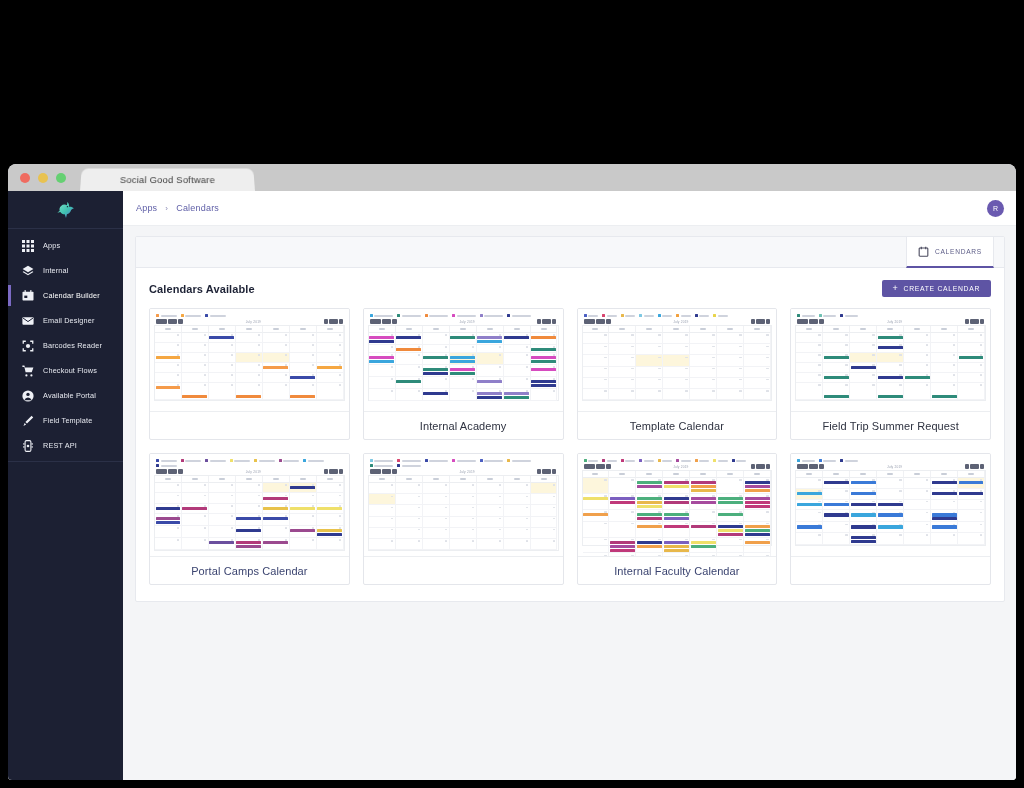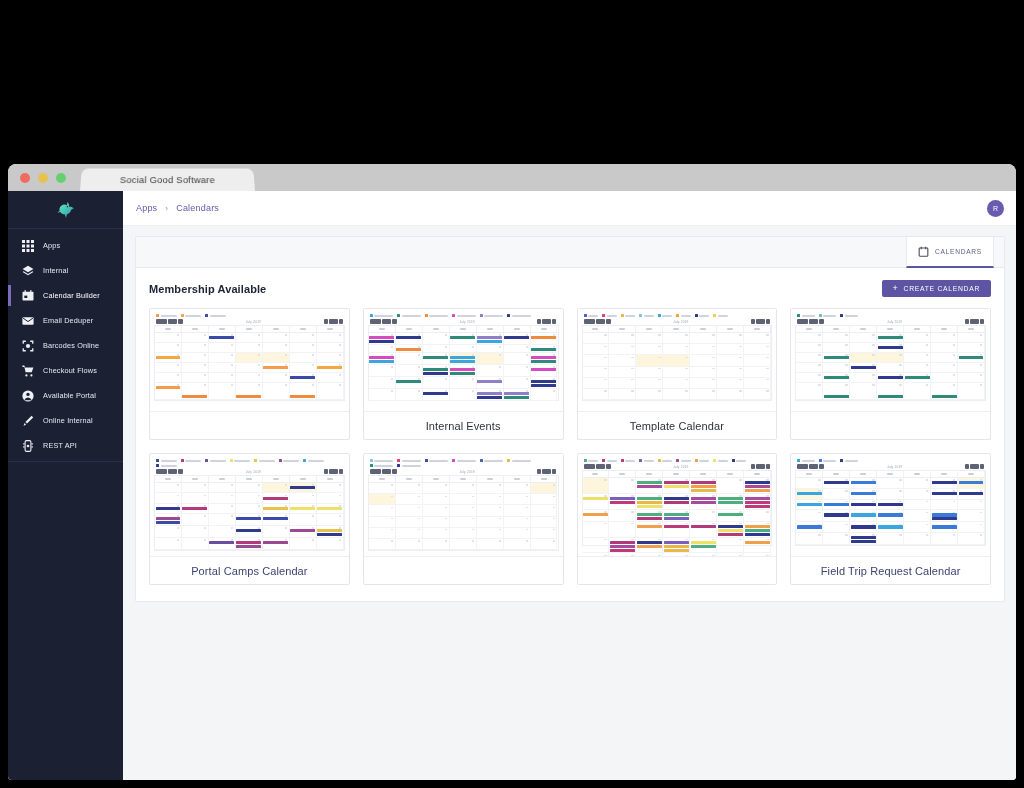--- a/index.html
+++ b/index.html
@@ -314,31 +314,31 @@
             <span class="nav-label">Calendar Builder</span>
           </div>
 
           <div class="nav-item">
             <span class="ico">
               <svg viewBox="0 0 12 12">
                   <rect x=".4" y="2.2" width="11.2" height="7.6" rx="1"></rect>
                   <path d="M1 3 6 6.6 11 3" fill="none" stroke="#1c2033" stroke-width="1"></path>
                 </svg>
             </span>
-            <span class="nav-label">Email Deduper</span>
+            <span class="nav-label">Email Designer</span>
           </div>
 
           <div class="nav-item">
             <span class="ico">
               <svg viewBox="0 0 12 12">
                   <path d="M.6.6h3.2v1.3H1.9v1.9H.6zM8.2.6h3.2v3.2h-1.3V1.9H8.2zM.6 8.2h1.3v1.9h1.9v1.3H.6zM10.1 8.2h1.3v3.2H8.2v-1.3h1.9z"></path>
                   <circle cx="6" cy="6" r="2.1"></circle>
                 </svg>
             </span>
-            <span class="nav-label">Barcodes Online</span>
+            <span class="nav-label">Barcodes Reader</span>
           </div>
 
           <div class="nav-item">
             <span class="ico">
               <svg viewBox="0 0 12 12">
                   <path d="M.4.6h2l.6 1.8h8.4l-1.7 4.8H3.6L2.4 1.9H.4z"></path>
                   <circle cx="4.4" cy="10.4" r="1.1"></circle>
                   <circle cx="9.4" cy="10.4" r="1.1"></circle>
                 </svg>
             </span>
@@ -355,21 +355,21 @@
             </span>
             <span class="nav-label">Available Portal</span>
           </div>
 
           <div class="nav-item">
             <span class="ico">
               <svg viewBox="0 0 12 12">
                   <path d="M9.6.8 11.2 2.4 5 8.6 3.4 7zM2.6 7.9l1.5 1.5-2.6 1.6z"></path>
                 </svg>
             </span>
-            <span class="nav-label">Online Internal</span>
+            <span class="nav-label">Field Template</span>
           </div>
 
           <div class="nav-item">
             <span class="ico">
               <svg viewBox="0 0 12 12">
                   <rect x="3.1" y=".6" width="5.8" height="10.8" rx="1.4" fill="none" stroke="#eef0f6" stroke-width="1.1"></rect>
                   <rect x="1" y="3.4" width="1.6" height="1.1"></rect>
                   <rect x="1" y="6.4" width="1.6" height="1.1"></rect>
                   <rect x="9.4" y="3.4" width="1.6" height="1.1"></rect>
                   <rect x="9.4" y="6.4" width="1.6" height="1.1"></rect>
@@ -407,21 +407,21 @@
                     <line x1="4.2" y1="1" x2="4.2" y2="4"></line>
                     <line x1="9.8" y1="1" x2="9.8" y2="4"></line>
                   </svg>
               </span>
               <span class="tablabel">CALENDARS</span>
             </div>
           </div>
 
           <div class="panel-body">
             <div class="panel-head">
-              <h2 class="panel-title">Membership Available</h2>
+              <h2 class="panel-title">Calendars Available</h2>
               <button class="create-btn">
                 <span class="plus">+</span>
                 <span>CREATE CALENDAR</span>
               </button>
             </div>
 
             <div class="grid row1" id="grid-row-1">
                 <div class="card">
                   <div class="thumb">
                     <div class="legend">
@@ -688,21 +688,21 @@
                         <div class="ev" style="background: rgb(143, 127, 201);"></div>
                         <div class="ev" style="background: rgb(47, 58, 143);"></div>
                       </div>
                       <div class="cell">
                         <div class="ev" style="background: rgb(143, 127, 201);"></div>
                         <div class="ev" style="background: rgb(46, 139, 122);"></div>
                       </div>
                       <div class="cell"></div>
                     </div>
                   </div>
-                  <div class="card-label">Internal Events</div>
+                  <div class="card-label">Internal Academy</div>
                 </div>
                 <div class="card">
                   <div class="thumb">
                     <div class="legend">
                       <span class="lg">
                         <i style="background: rgb(76, 95, 194);"></i>
                         <b style="width: 10px;"></b>
                       </span>
                       <span class="lg">
                         <i style="background: rgb(216, 69, 111);"></i>
@@ -924,20 +924,21 @@
                       <div class="cell">
                         <div class="ev" style="background: rgb(46, 139, 122); margin-top: 9px;"></div>
                       </div>
                       <div class="cell"></div>
                       <div class="cell">
                         <div class="ev" style="background: rgb(46, 139, 122); margin-top: 9px;"></div>
                       </div>
                       <div class="cell"></div>
                     </div>
                   </div>
+                  <div class="card-label">Field Trip Summer Request</div>
                 </div>
               </div>
             <div class="grid row2" id="grid-row-2" style="margin-top:13px;">
                 <div class="card">
                   <div class="thumb">
                     <div class="legend">
                       <span class="lg">
                         <i style="background: rgb(58, 74, 168);"></i>
                         <b style="width: 16px;"></b>
                       </span>
@@ -1400,20 +1401,21 @@
                       <div class="cell">
                         <div class="ev" style="background: rgb(166, 75, 158);"></div>
                       </div>
                       <div class="cell"></div>
                       <div class="cell">
                         <div class="ev" style="background: rgb(123, 95, 192);"></div>
                       </div>
                       <div class="cell"></div>
                     </div>
                   </div>
+                  <div class="card-label">Internal Faculty Calendar</div>
                 </div>
                 <div class="card">
                   <div class="thumb">
                     <div class="legend">
                       <span class="lg">
                         <i style="background: rgb(58, 166, 221);"></i>
                         <b style="width: 13px;"></b>
                       </span>
                       <span class="lg">
                         <i style="background: rgb(58, 122, 216);"></i>
@@ -1540,21 +1542,20 @@
                       <div class="cell">
                         <div class="ev" style="background: rgb(47, 58, 143);"></div>
                         <div class="ev" style="background: rgb(47, 58, 143);"></div>
                       </div>
                       <div class="cell"></div>
                       <div class="cell"></div>
                       <div class="cell"></div>
                       <div class="cell"></div>
                     </div>
                   </div>
-                  <div class="card-label">Field Trip Request Calendar</div>
                 </div>
               </div>
           </div>
         </section>
       </div>
     </div>
   </div>
 </div>
 
 </body></html>

